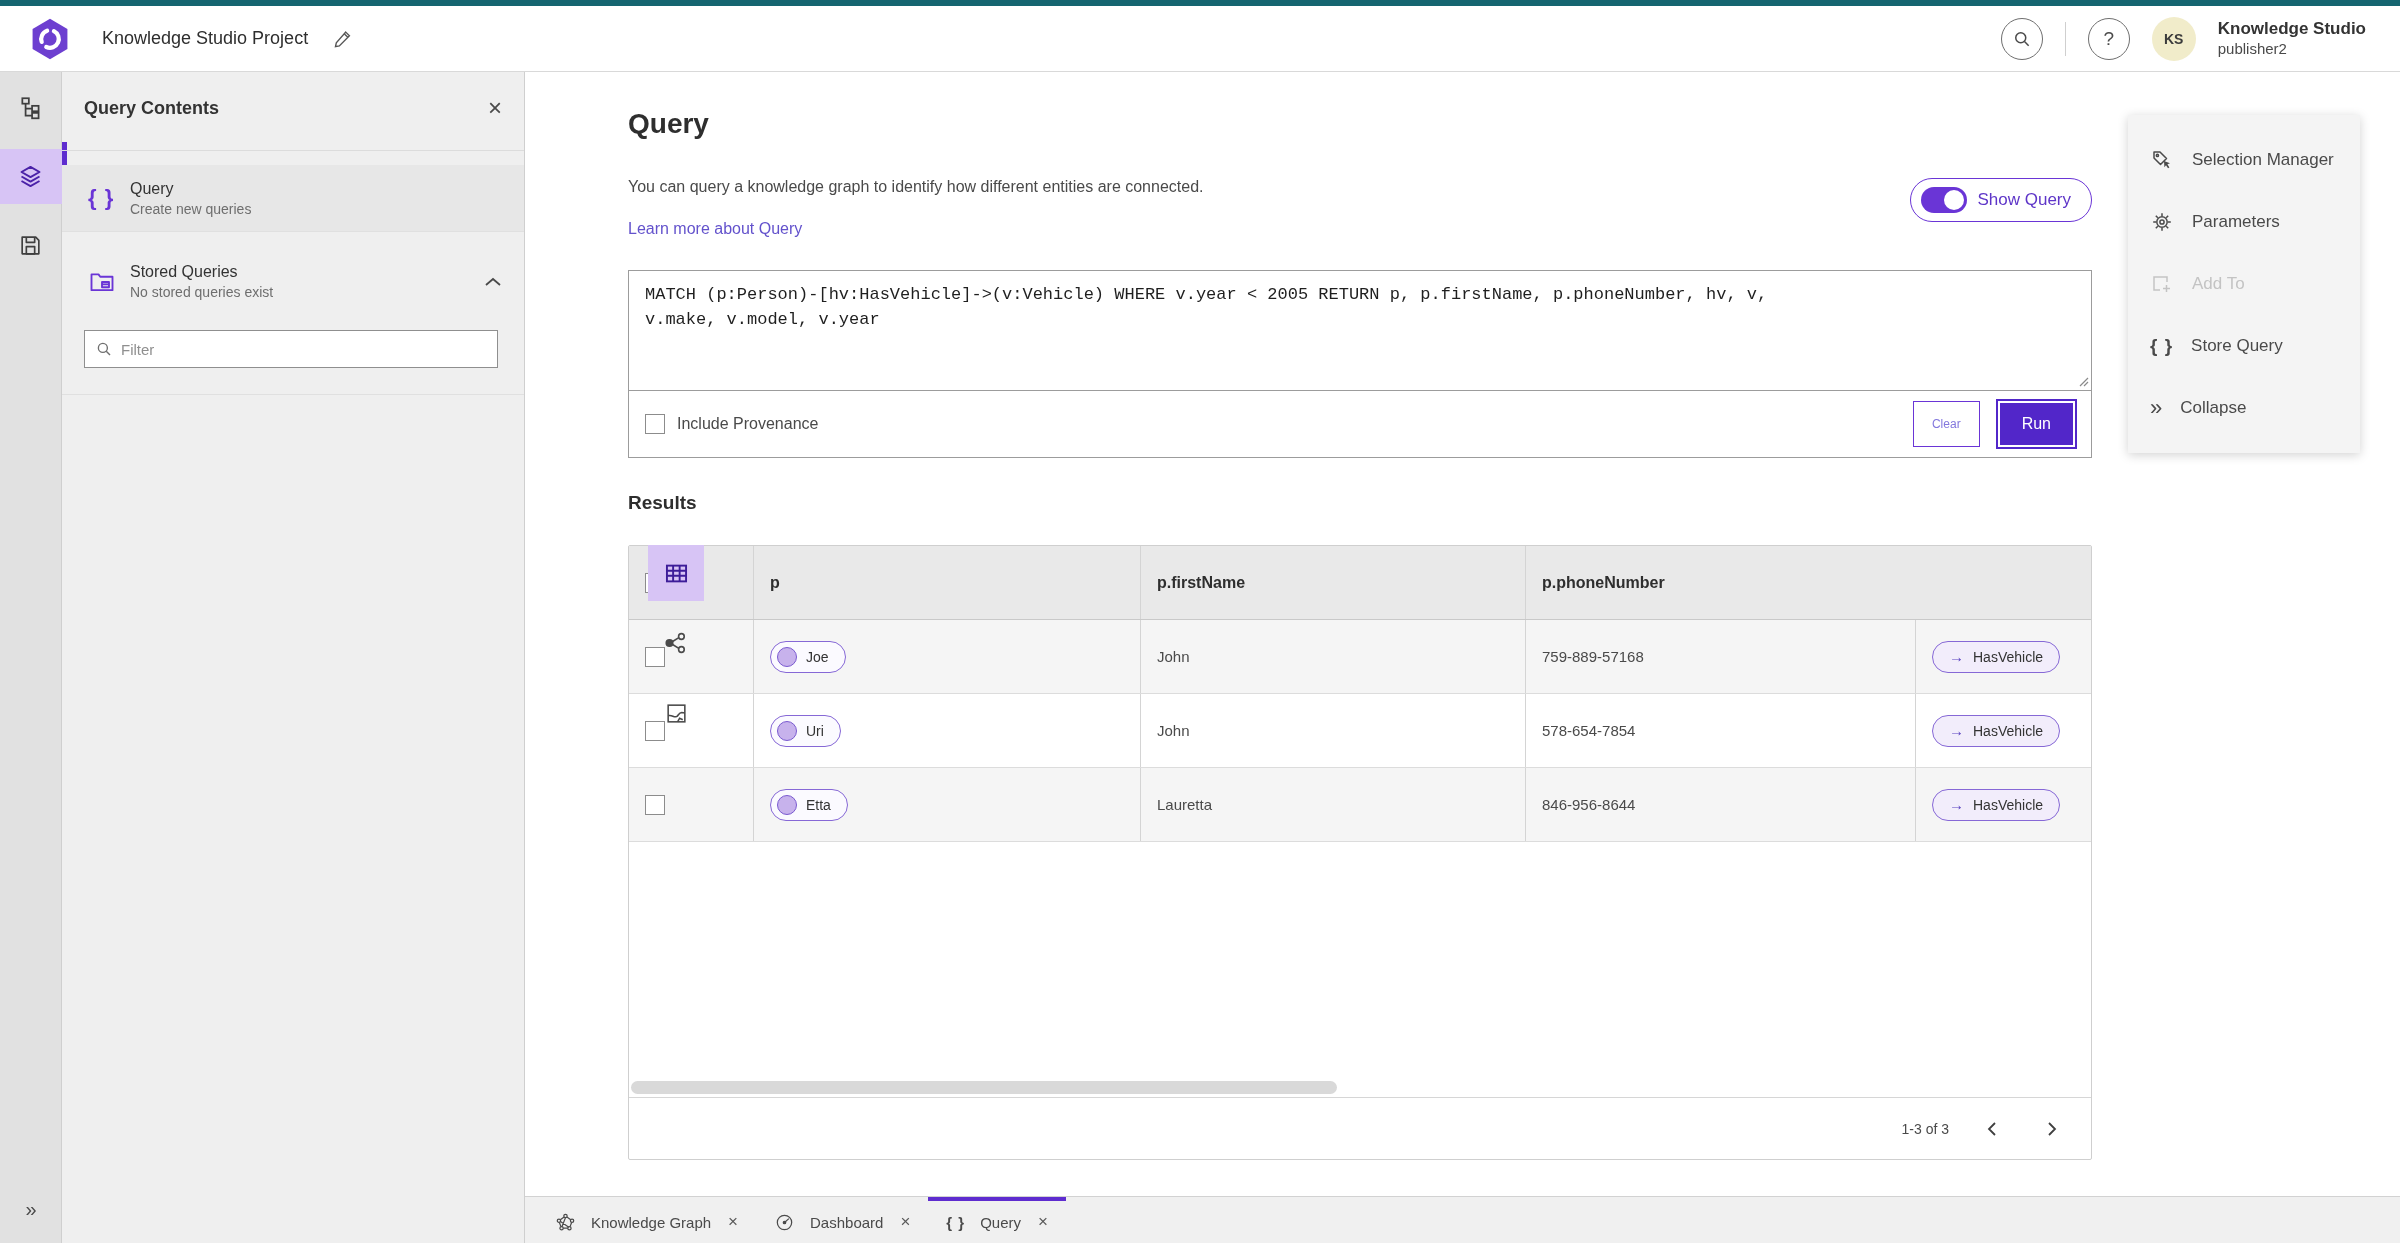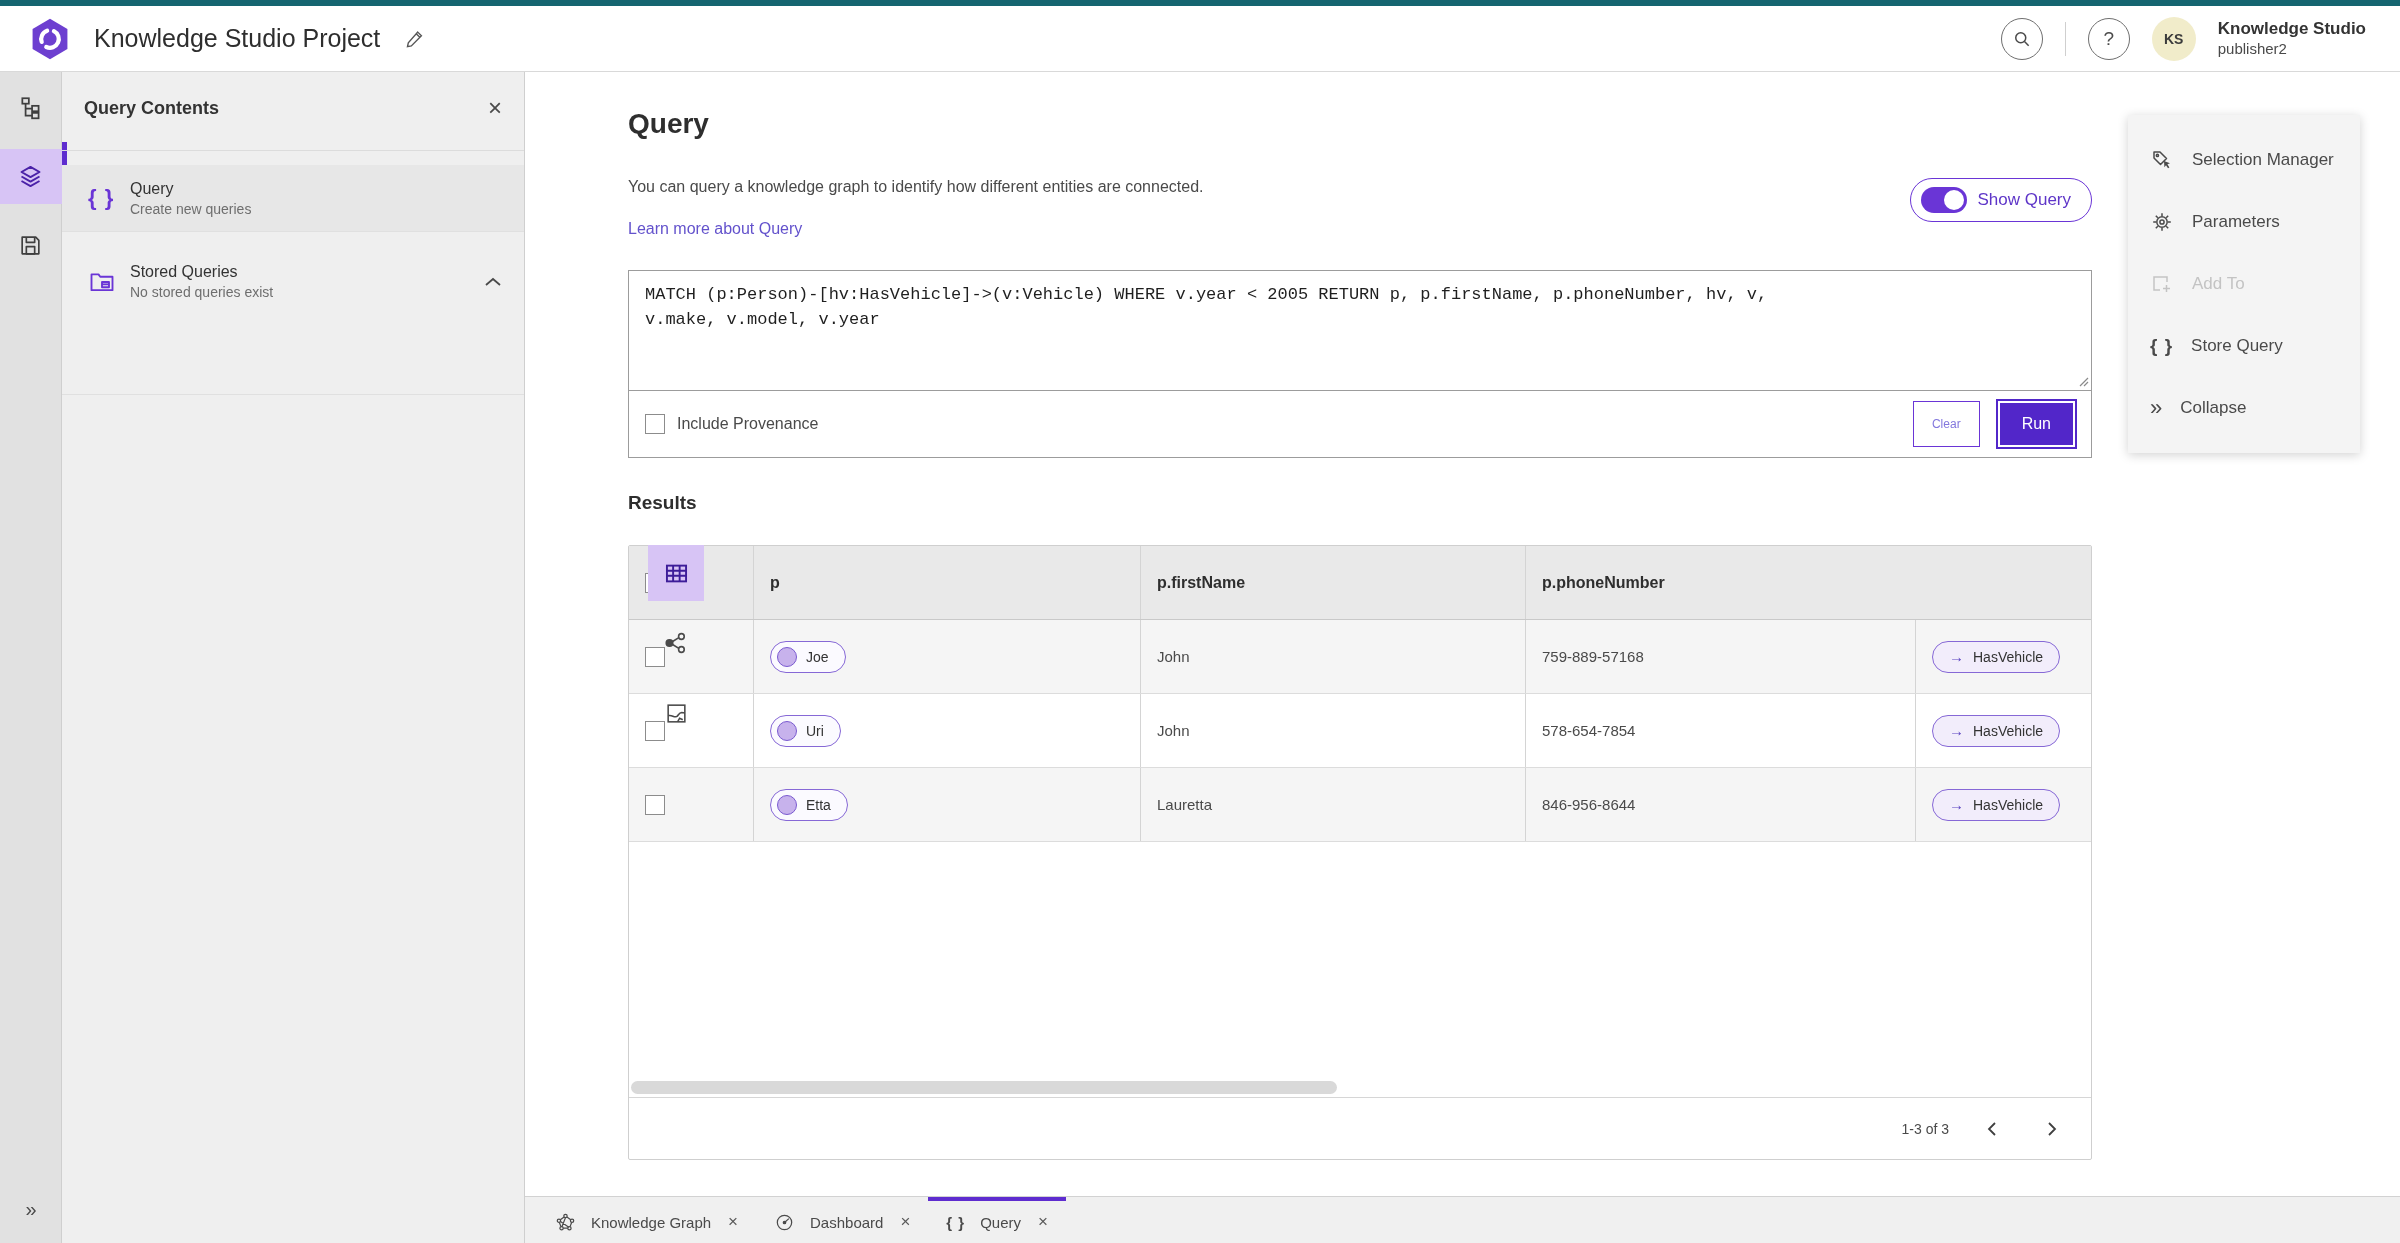--- a/index.html
+++ b/index.html
@@ -5,21 +5,21 @@
   * { margin:0; padding:0; box-sizing:border-box; }
   html,body { width:2400px; height:1243px; overflow:hidden; background:#fff;
               font-family:"Liberation Sans", sans-serif; color:#2e2e2e; }
   .stage { position:relative; width:2400px; height:1243px; }
 
   
   .topstrip { height:6px; background:#156570; }
   .header { height:66px; background:#fff; border-bottom:1px solid #d9d9d9;
             display:flex; align-items:center; padding:0 28px; }
   .logo { width:44px; height:44px; flex:0 0 auto; }
-  .project-title { font-size:25px; font-weight:500; color:#2e2e2e; margin-left:22px; }
+  .project-title { font-size:18px; font-weight:500; color:#2e2e2e; margin-left:30px; }
   .edit-btn { margin-left:24px; background:none; border:none; cursor:pointer; display:flex; }
   .hdr-right { margin-left:auto; display:flex; align-items:center; gap:22px; }
   .circle-btn { width:42px; height:42px; border-radius:50%; border:1px solid #6f6f6f;
                 background:#fff; display:flex; align-items:center; justify-content:center;
                 font-size:19px; color:#4a4a4a; cursor:pointer; }
   .hdr-divider { width:1px; height:34px; background:#cfcfcf; }
   .avatar { width:44px; height:44px; border-radius:50%; background:#f1ecca; display:flex;
             align-items:center; justify-content:center; font-size:14px; font-weight:700; color:#3c3c3c; }
   .account { line-height:1.2; margin-right:6px; }
   .account .name { font-size:17px; font-weight:600; color:#333; }
@@ -253,20 +253,29 @@
           <div class="t">Stored Queries</div>
           <div class="s">No stored queries exist</div>
         </span>
         <span class="stored-chevron">
           <svg viewBox="0 0 18 10" width="18" height="10" fill="none" stroke="#4a4a4a" stroke-width="1.8">
             <polyline points="2,8 9,2 16,8"></polyline>
           </svg>
         </span>
       </div>
 
+      <div class="filter-wrap">
+        <span>
+          <svg viewBox="0 0 24 24" width="18" height="18" fill="none" stroke="#6f6f6f" stroke-width="1.8">
+            <circle cx="10.5" cy="10.5" r="6"></circle>
+              <path d="M15 15 L20 20"></path>
+          </svg>
+        </span>
+        <input type="text" placeholder="Filter" style="">
+      </div>
       <div class="panel-divider2"></div>
     </aside>
 
     <main class="main">
       <div class="content">
         <h1 class="h1">Query</h1>
         <p class="desc">You can query a knowledge graph to identify how different entities are connected.</p>
         <a class="learn-link">Learn more about Query</a>
 
         <button class="show-query">

